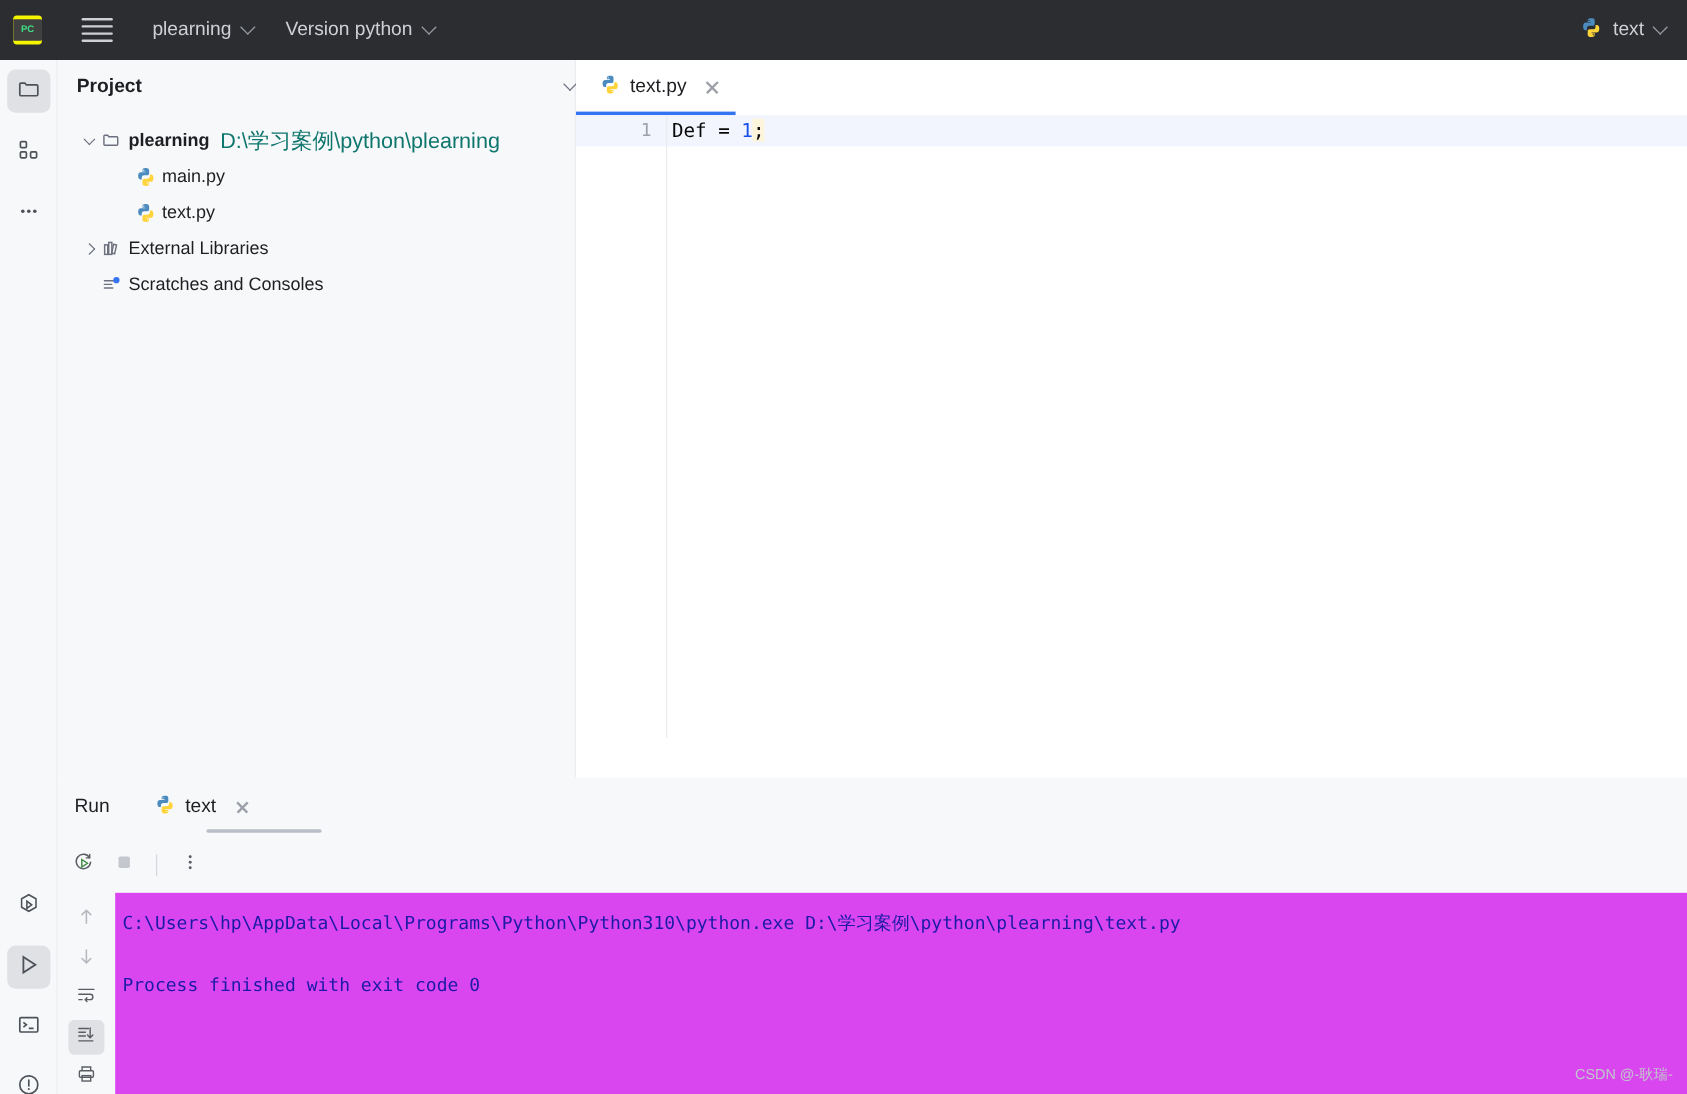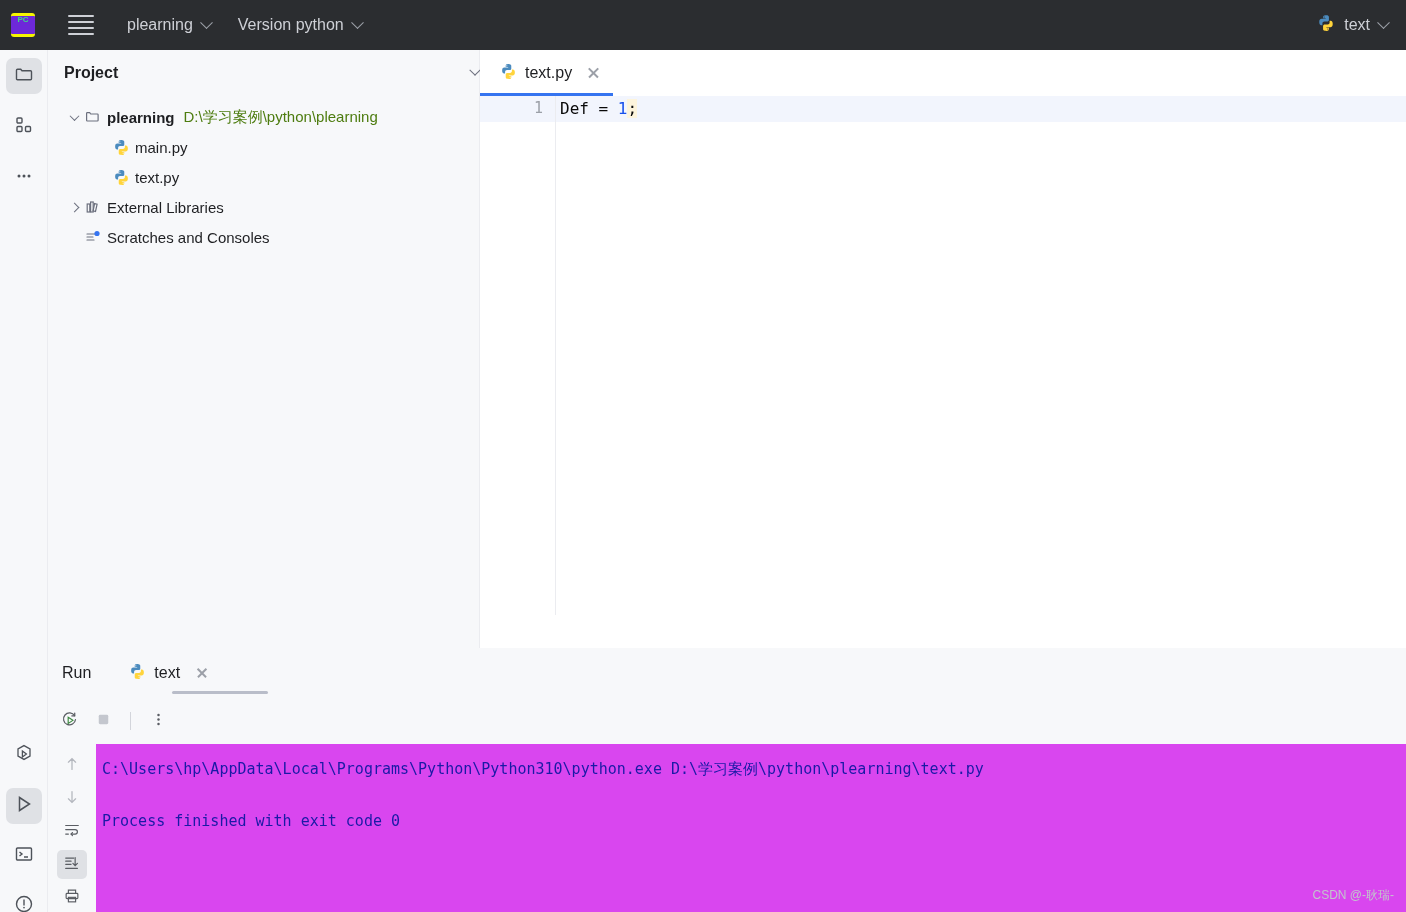--- a/index.html
+++ b/index.html
@@ -18,22 +18,22 @@
     background: #2B2D30;
     display: flex; align-items: center;
   }
   .pc-logo {
     margin-left: 11px; width: 24px; height: 24px; border-radius: 3px;
     background: #F5F500;
     display: flex; align-items: center; justify-content: center;
     position: relative; overflow: hidden;
   }
   .pc-logo .inner {
-    width: 36px; height: 18px; background: #6d28d9; border-radius: 1px;
-    display: flex; align-items: flex-start; justify-content: center;
+    width: 36px; height: 18px; background: #404040; border-radius: 1px;
+    display: flex; align-items: center; justify-content: center;
   }
   .pc-logo .inner span {
     font-size: 8px; font-weight: bold; color: #3DDC84;
     font-family: "Liberation Sans", sans-serif; line-height: 1;
   }
   .hamburger {
     margin-left: 33px; width: 26px; height: 20px;
     display: flex; flex-direction: column; justify-content: center; gap: 4px;
     cursor: pointer;
   }
@@ -99,21 +99,21 @@
     border-right: 1.7px solid #6C707E; border-top: 1.7px solid #6C707E;
     transform: rotate(45deg);
   }
   .tw .arrow-dn {
     width: 7px; height: 7px;
     border-right: 1.7px solid #6C707E; border-bottom: 1.7px solid #6C707E;
     transform: rotate(45deg) translate(-1px,-1px);
   }
   .ticon { width: 18px; margin-right: 5px; display:flex; align-items:center; justify-content:center; flex:none;}
   .tname-bold { font-weight: bold; }
-  .tpath { color: #4d7c0f; margin-left: 9px; font-size: 15px; }
+  .tpath { color: #0f766e; margin-left: 9px; font-size: 18px; }
 
   
   .editor-area {
     position: absolute; left: 480px; top: 50px;
     width: 926px; height: 598px; background: #ffffff;
   }
   .tabbar { height: 46px; position: relative; }
   .etab {
     position: absolute; left: 0; top: 0; height: 46px;
     display: flex; align-items: center; gap: 8px;

